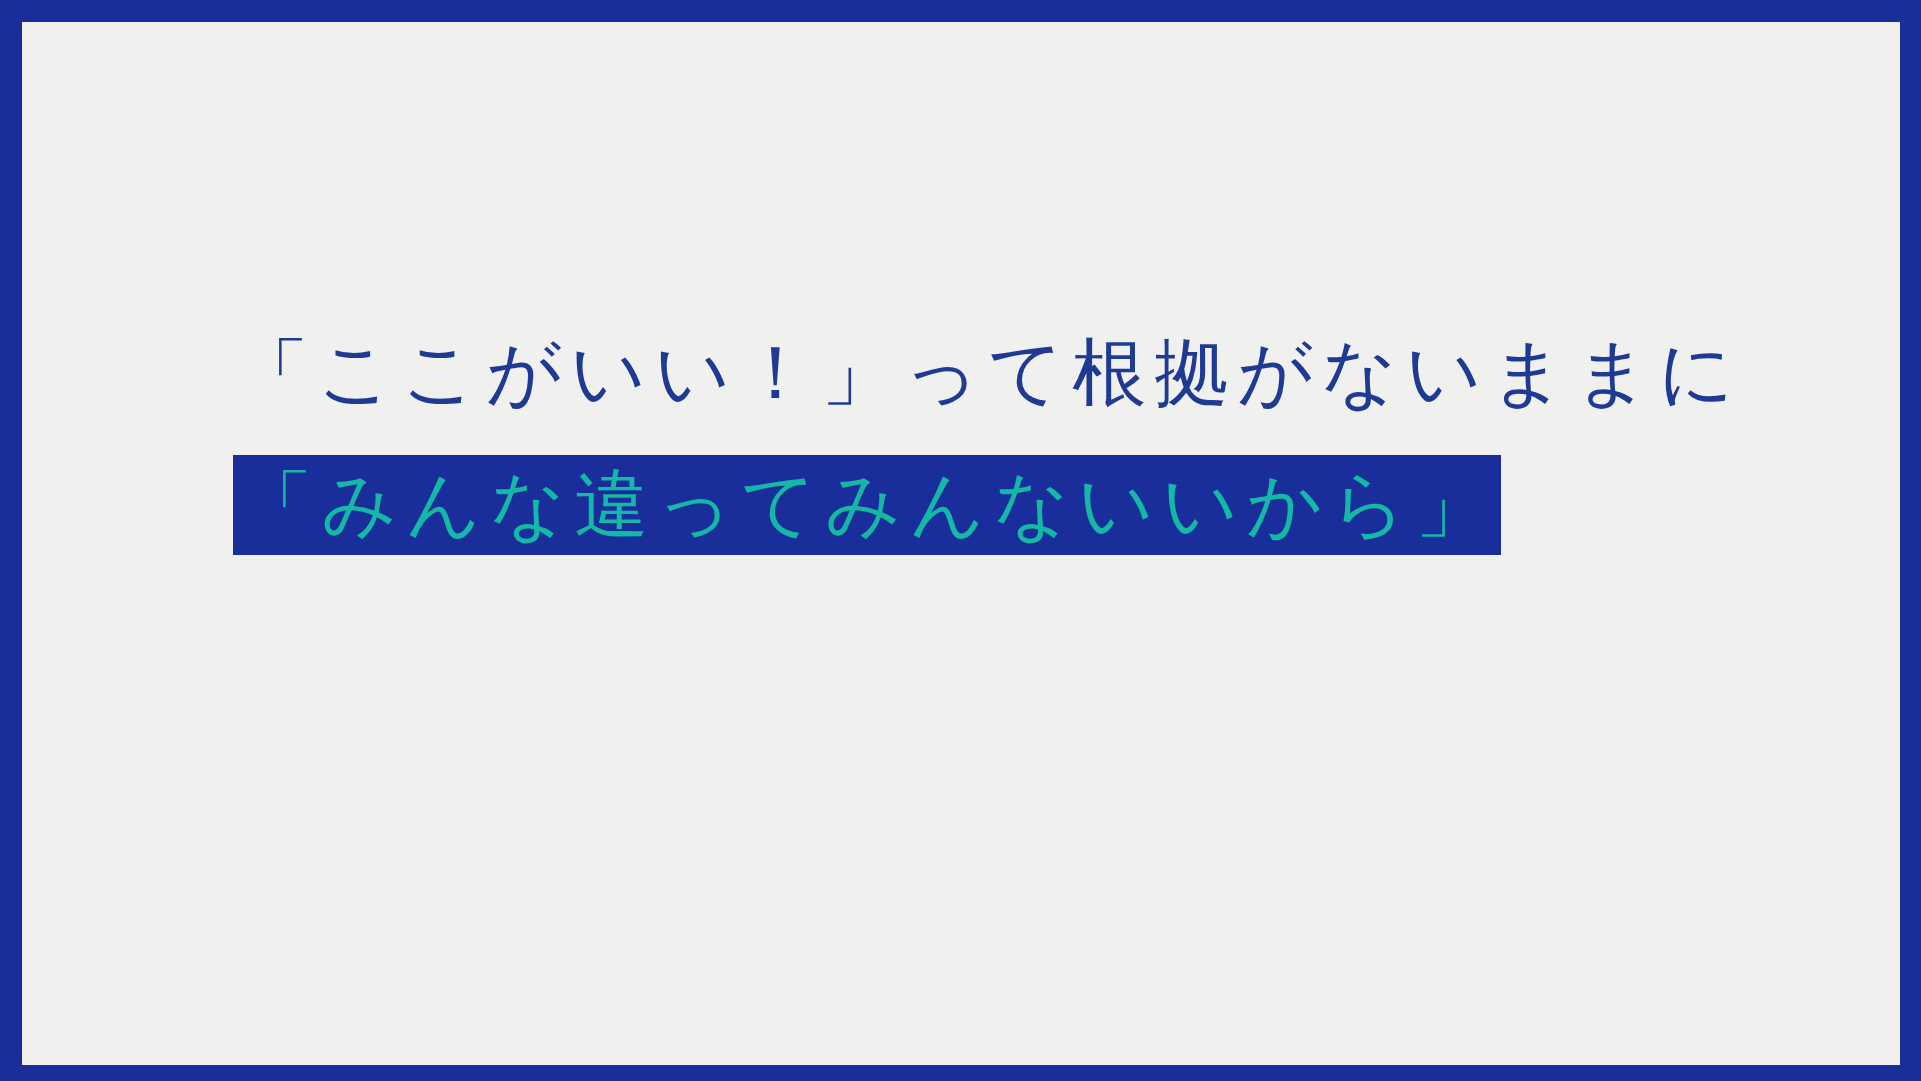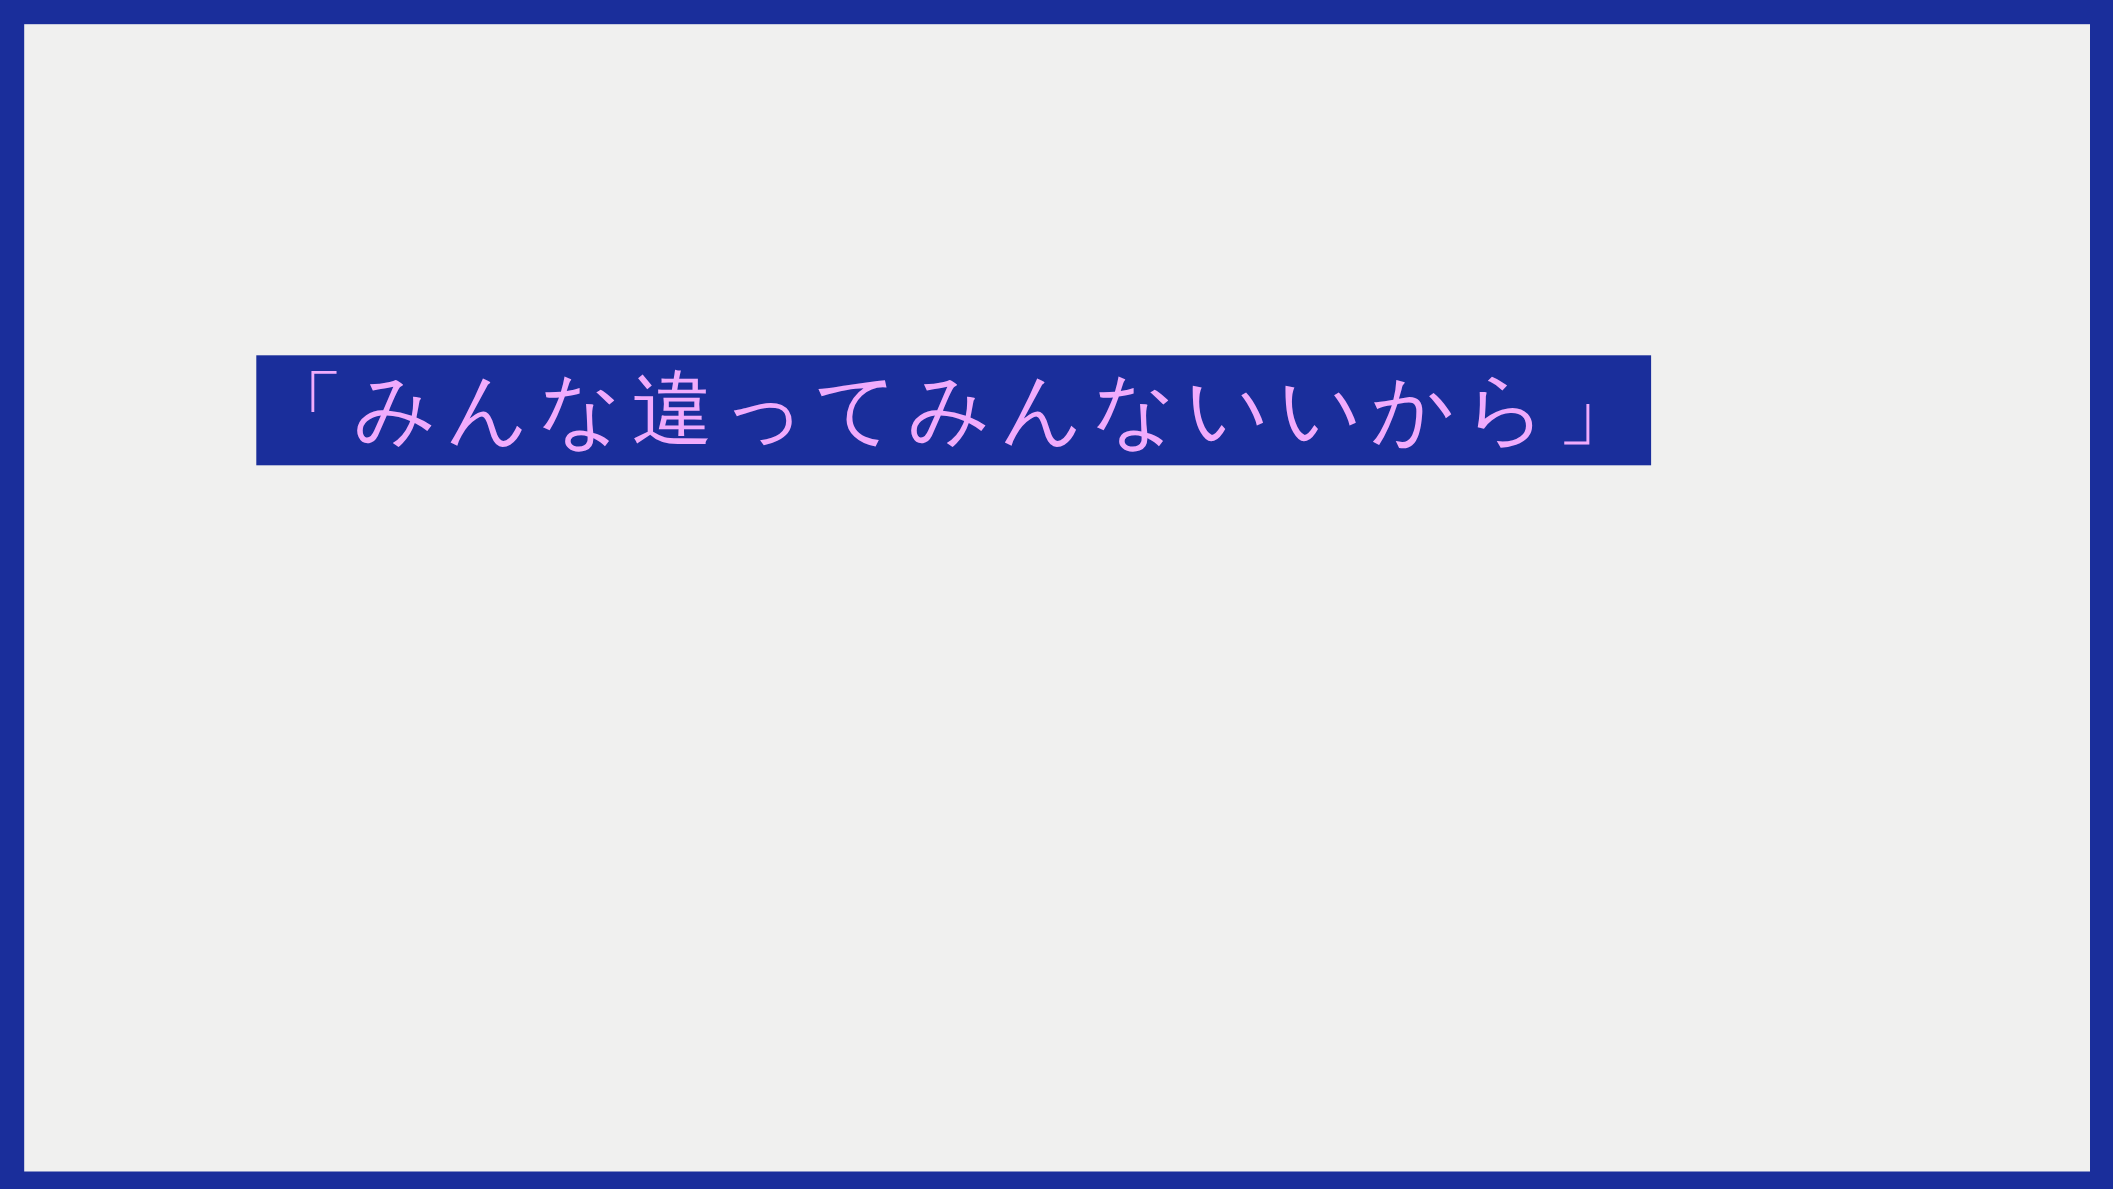--- a/index.html
+++ b/index.html
@@ -52,33 +52,34 @@
   .quote-line.line-2 {
     display: block;
   }
   .quote-line.line-3 {
     margin-top: 33px;
     padding-left: 2px;
   }
   .hl {
     display: inline-block;
     background: #1a2e9b;
-    color: #f0abfc;
+    color: #14b8a6;
     padding: 12px 4px 14px 6px;
     line-height: 74px;
   }
 </style>
 </head>
 <body>
 
 <div id="slide">
   <div id="canvas">
 
     <div id="quote-block">
 
+      <p class="quote-line line-1">「ここがいい！」って根拠がないままに</p>
 
       <p class="quote-line line-2"><span class="hl">「みんな違ってみんないいから」</span></p>
 
 
     </div>
 
   </div>
 </div>
 
 </body></html>

